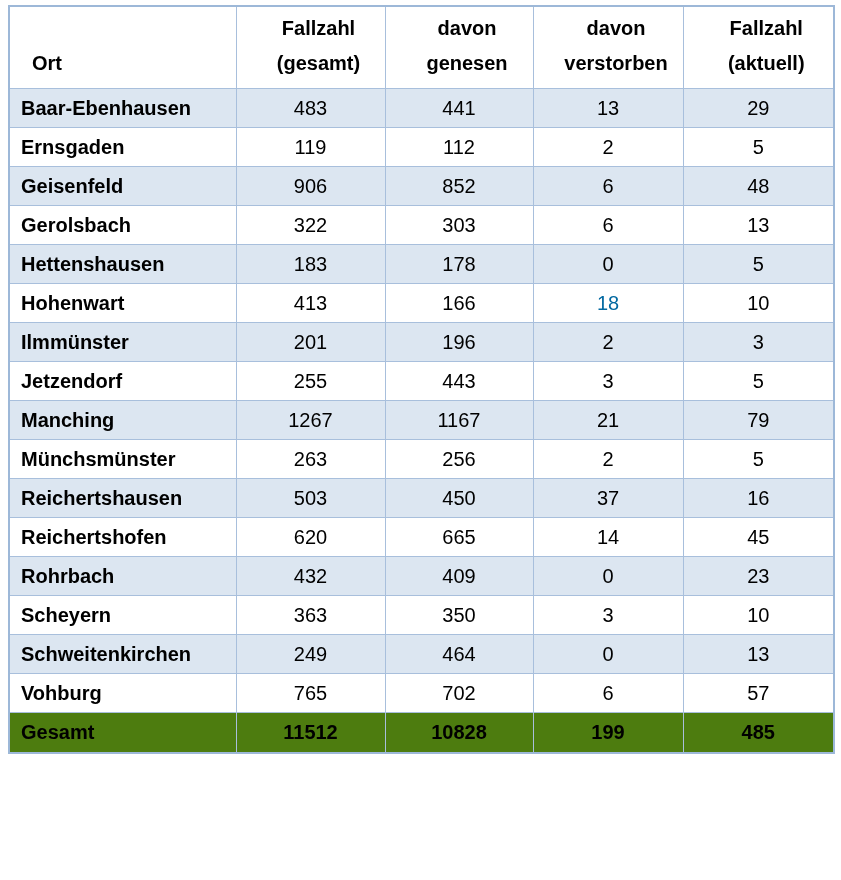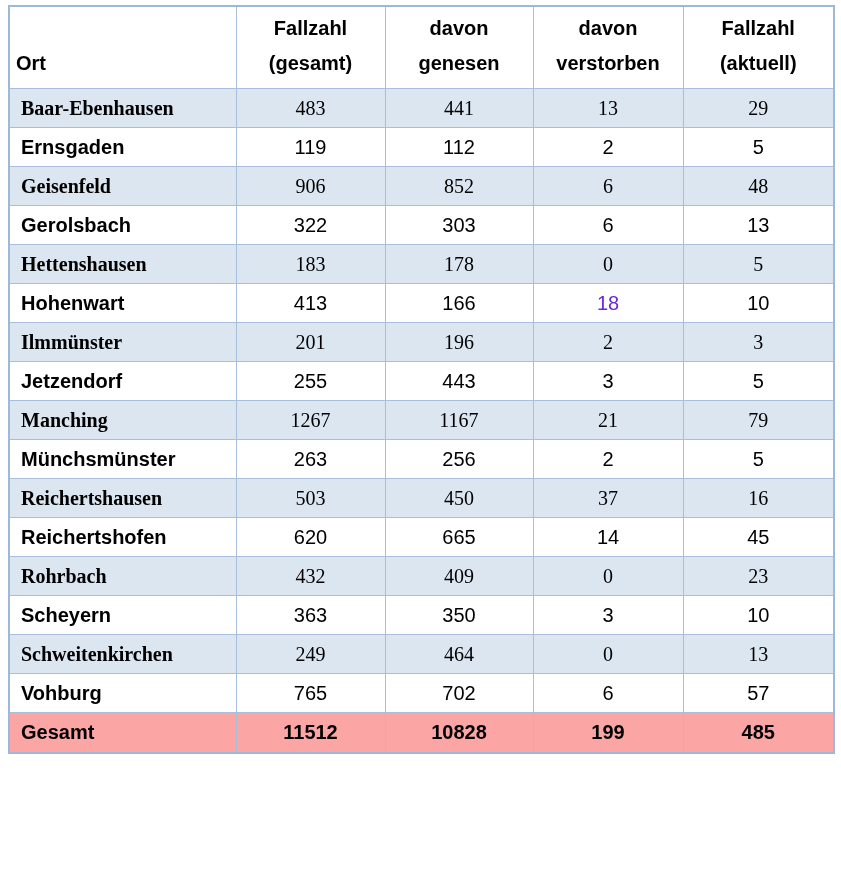--- a/index.html
+++ b/index.html
@@ -37,45 +37,45 @@
     font-weight: bold;
     font-size: 20px;
     vertical-align: bottom;
     padding: 4px 0 7px 0;
     border-bottom: 2px solid #9db8d8;
   }
   thead th .hline {
     height: 35px;
     line-height: 35px;
     text-align: center;
+    margin-left: 16px;
   }
   thead th.ort-h .hline {
     text-align: left;
     padding-left: 6px;
   }
   
   tbody td, tfoot td {
     height: 38px;
     font-size: 20px;
     text-align: center;
     padding: 0;
     vertical-align: middle;
   }
   td.ort {
     font-weight: bold;
     text-align: left;
     padding-left: 11px;
   }
   tbody tr.stripe {
     background: #dce6f1;
-    font-family: Liberation Serif, serif;
   }
   tfoot td {
     font-weight: bold;
-    background: #fca5a5;
+    background: #4d7c0f;
     height: 39px;
   }
 </style>
 </head>
 <body>
 
 <div class="table-wrap">
   <table class="cases">
     <colgroup>
       <col style="width:227px">
@@ -141,21 +141,21 @@
           <td class="ort">Hettenshausen</td>
           <td>183</td>
           <td>178</td>
           <td>0</td>
           <td>5</td>
         </tr>
         <tr>
           <td class="ort">Hohenwart</td>
           <td>413</td>
           <td>166</td>
-          <td style="color: #6d28d9;">18</td>
+          <td style="color: #0369a1;">18</td>
           <td>10</td>
         </tr>
         <tr class="stripe">
           <td class="ort">Ilmmünster</td>
           <td>201</td>
           <td>196</td>
           <td>2</td>
           <td>3</td>
         </tr>
         <tr>

